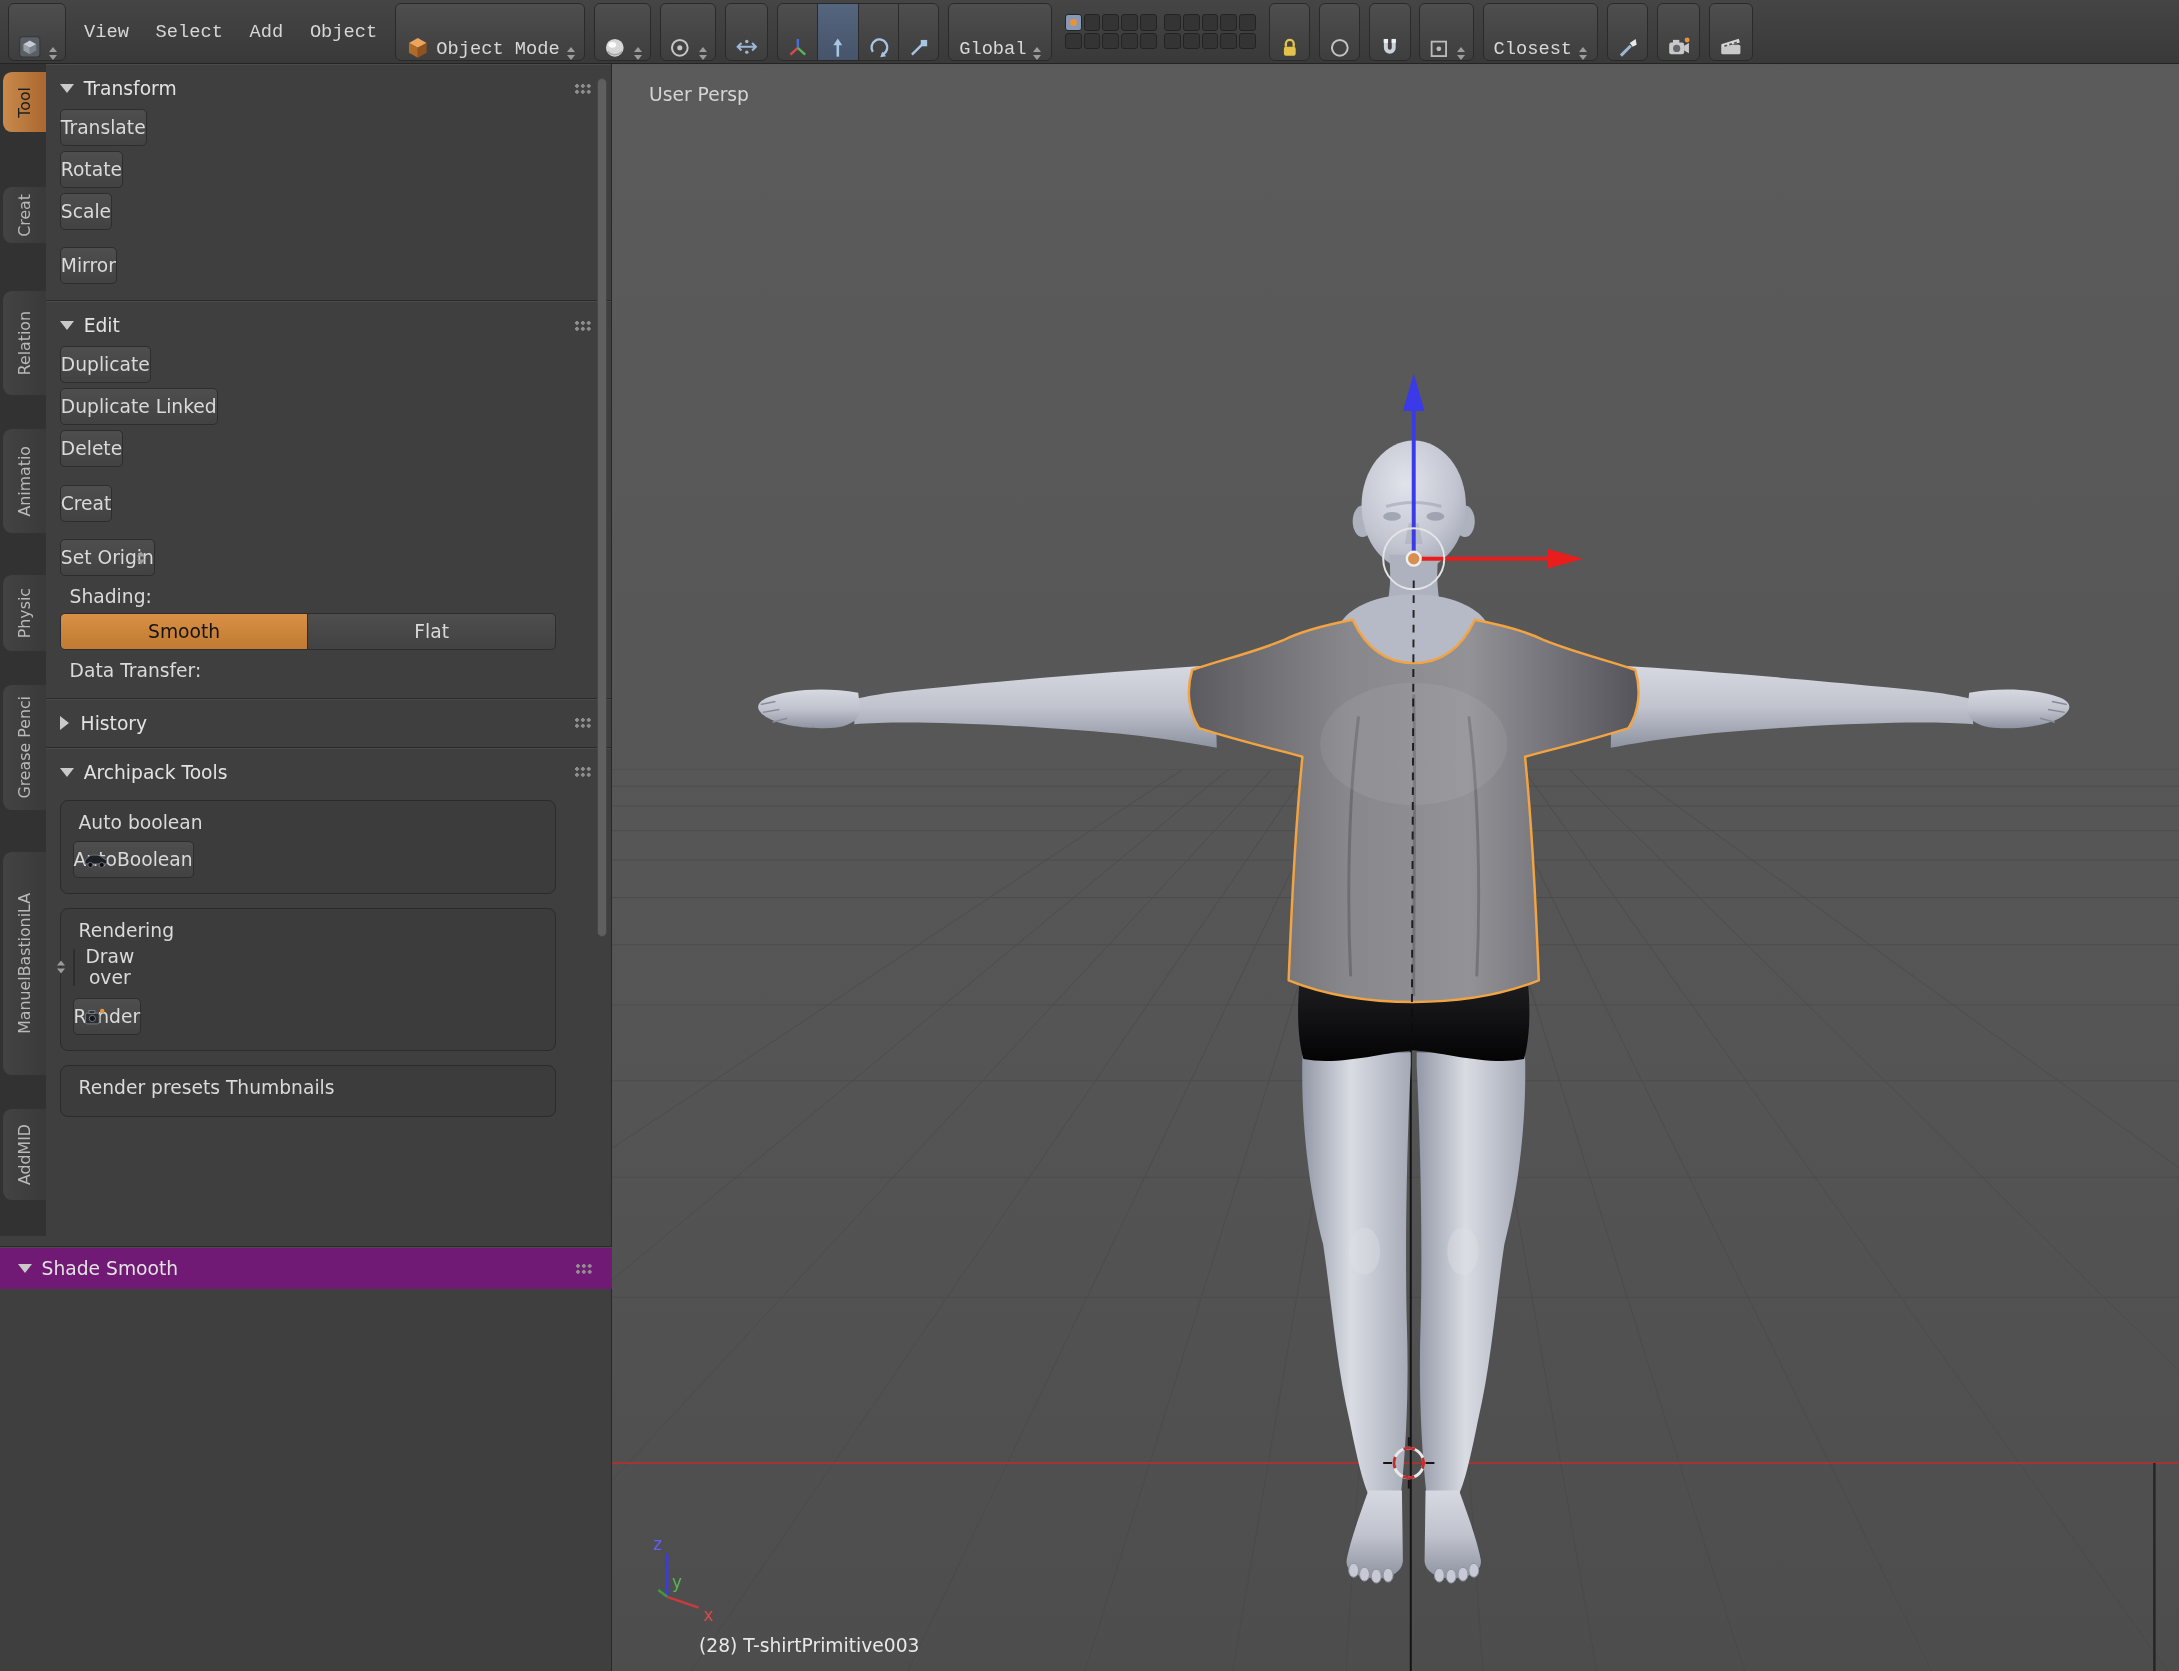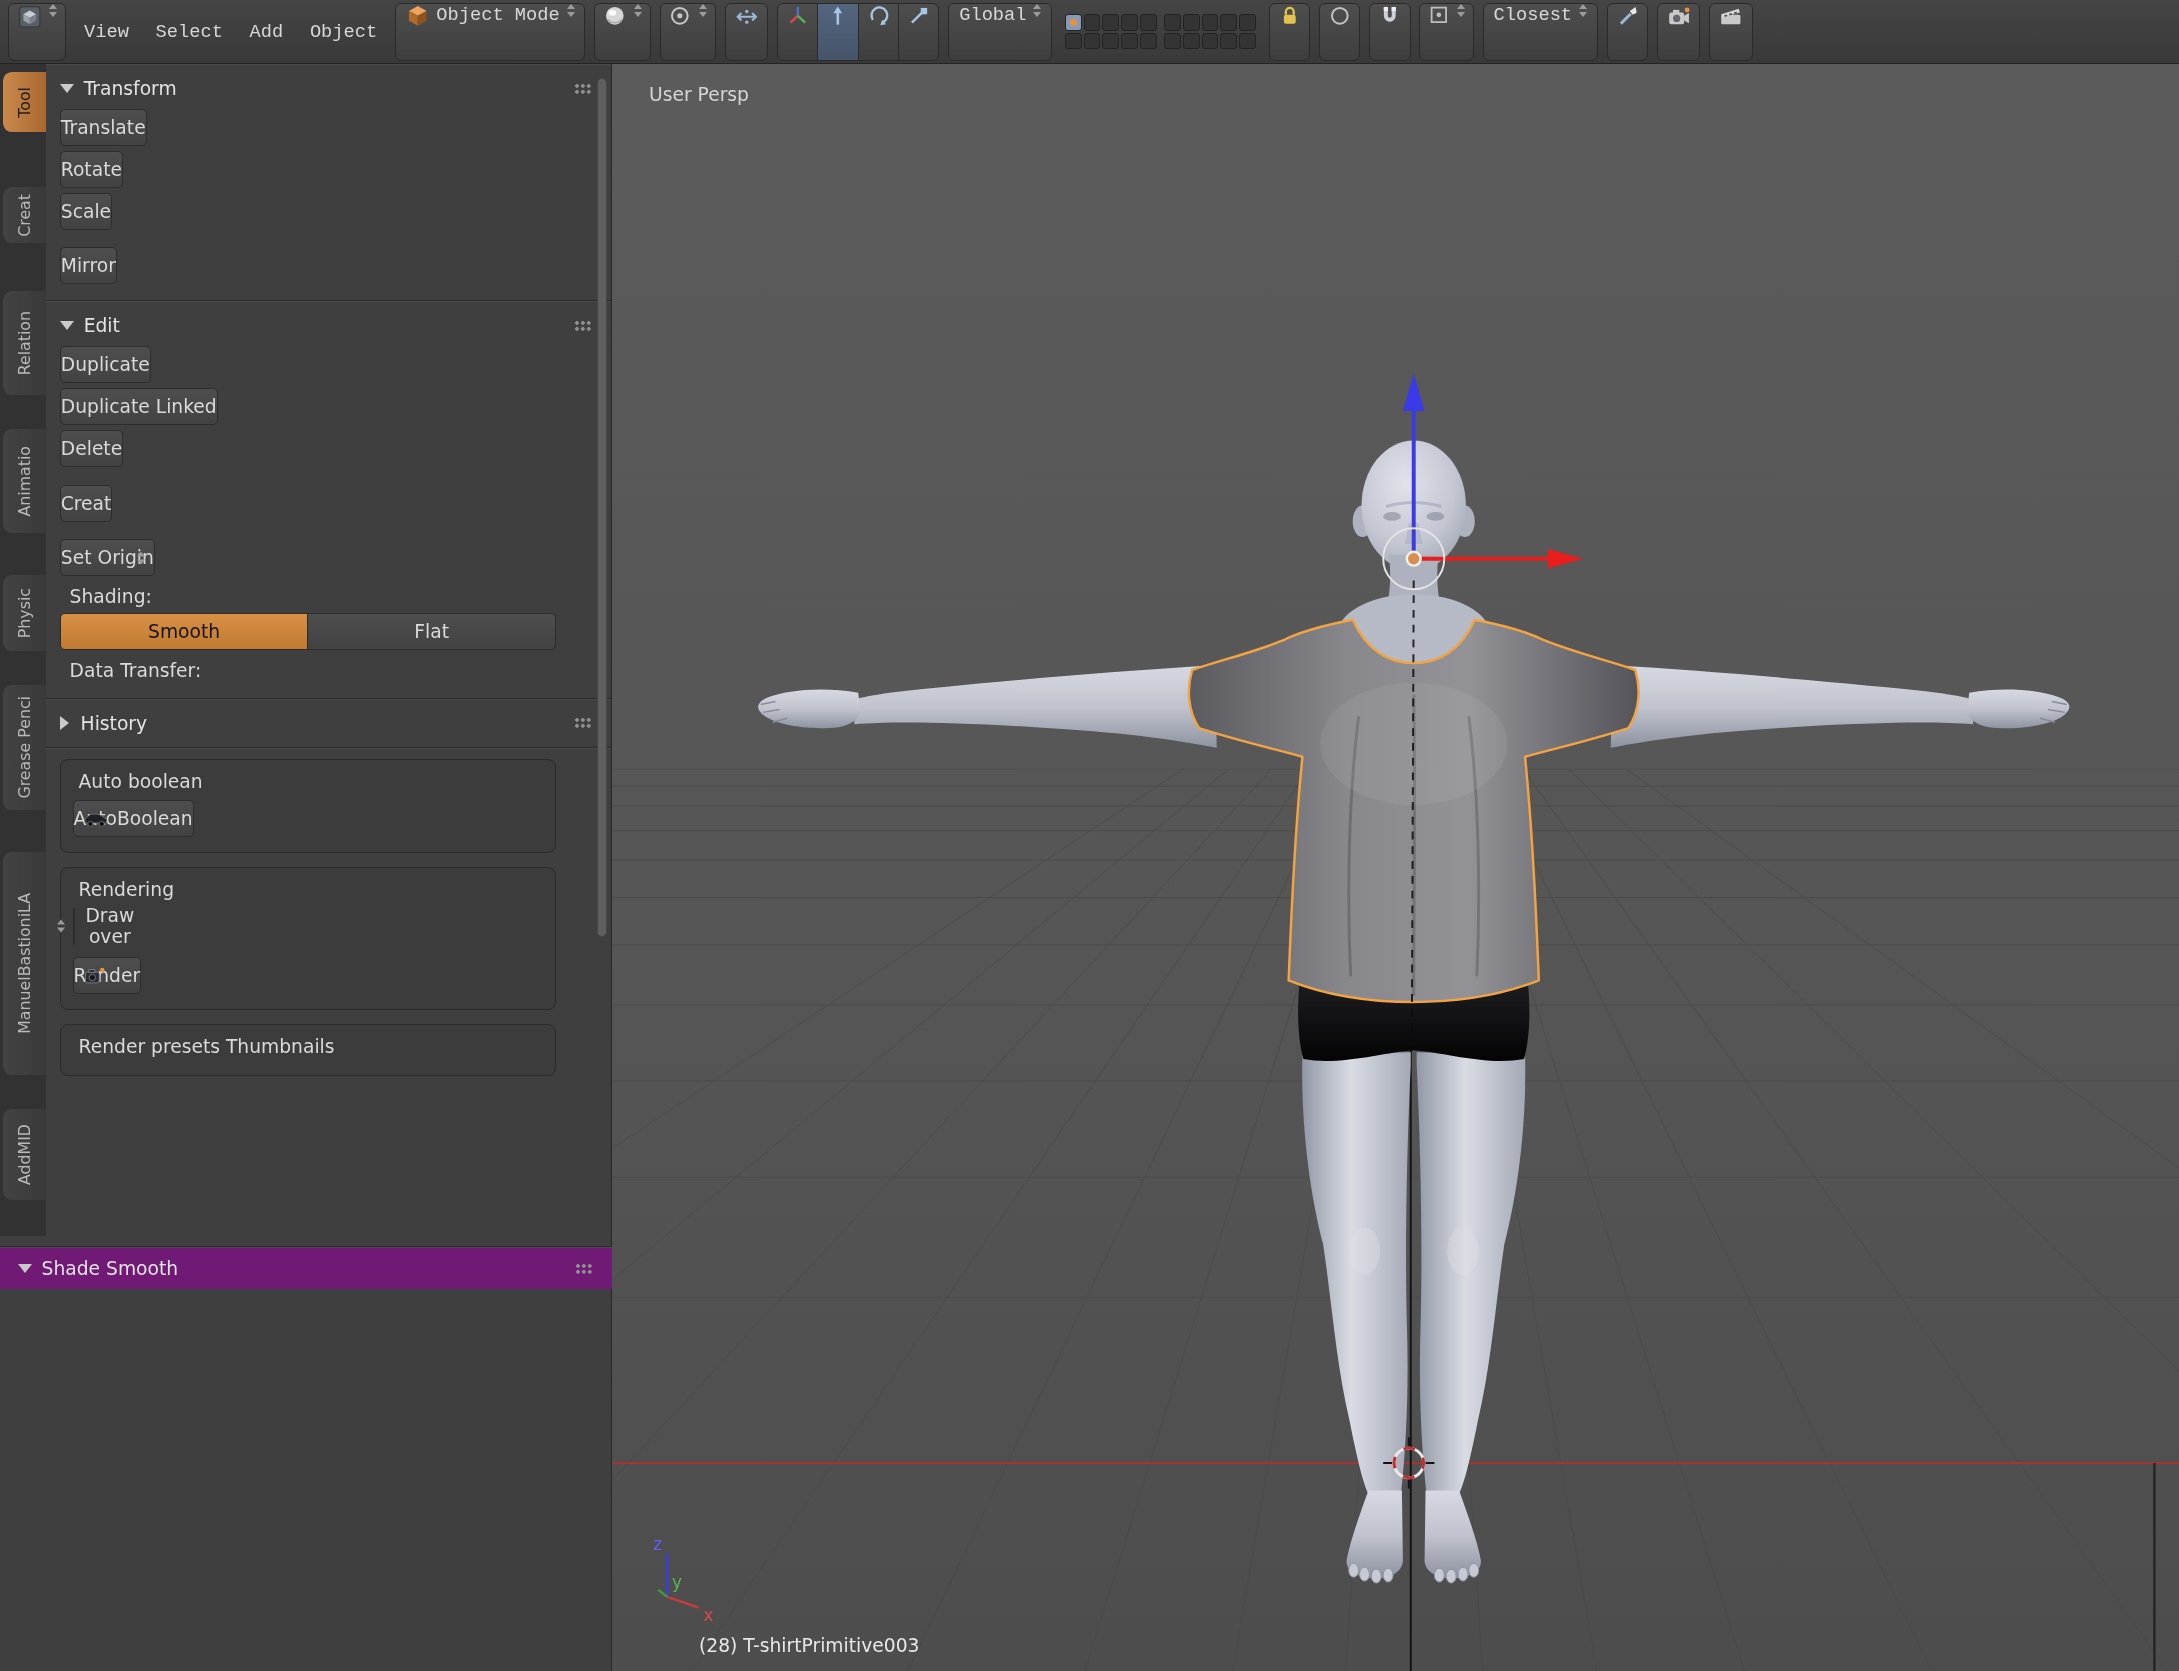--- a/index.html
+++ b/index.html
@@ -12,21 +12,21 @@
   button { font-family:inherit; font-size:inherit; color:inherit; background:none; border:none; cursor:default; }
 
   
   .header {
     position:absolute; left:0; top:0; width:2180px; height:64px;
     background:linear-gradient(#454545,#393939);
     border-bottom:1px solid #242424;
     display:flex; align-items:center; gap:8.9px; padding:0 8px; z-index:6;font-family:Liberation Mono, monospace;
   }
   .hbtn {
-    flex:none; height:58px; display:flex; align-items:flex-start; gap:6.9px;
+    flex:none; height:58px; display:flex; align-items:flex-end; gap:6.9px;
     background:linear-gradient(#4e4e4e,#3e3e3e);
     border:1px solid #2a2a2a; border-radius:5.9px;
     color:#d8d8d8; padding:0 9.9px; position:relative;
   }
   .hbtn.icon-only { padding:0 7.9px; justify-content:center; }
   .hbtn.pressed { background:linear-gradient(#54657e,#46546a); }
   .menu { flex:none; color:#d6d6d6; padding:0 8.9px; }
   .dda { display:inline-flex; flex-direction:column; gap:3px; }
   .dda .u { width:0;height:0;border-left:4.9px solid transparent;border-right:4.9px solid transparent;border-bottom:5.9px solid #9c9c9c; }
   .dda .d { width:0;height:0;border-left:4.9px solid transparent;border-right:4.9px solid transparent;border-top:5.9px solid #9c9c9c; }
@@ -361,20 +361,25 @@
 
     <div class="panel" style="padding-bottom:3.9px;">
       <div class="panel-header">
         <span class="tri right"></span>
         <span>History</span>
         <span class="grip"></span>
       </div>
     </div>
 
     <div class="panel">
+      <div class="panel-header">
+        <span class="tri"></span>
+        <span>Archipack Tools</span>
+        <span class="grip"></span>
+      </div>
 
       <div class="subbox">
         <div class="shelf-label">Auto boolean</div>
         <button class="btn">
           <span class="licon">
             <svg width="25.6" height="19.7" viewBox="0 0 26 20">
               <path d="M2,14 h22 v-4 c-3.5,-1 -5.5,-5 -10,-5 h-4 c-3.5,0 -5,3 -8,5 z" fill="#1d2024" stroke="#6b7078"></path>
               <circle cx="7.5" cy="15" r="2.6" fill="#0c0c0c" stroke="#6b7078"></circle>
               <circle cx="19" cy="15" r="2.6" fill="#0c0c0c" stroke="#6b7078"></circle>
             </svg>

